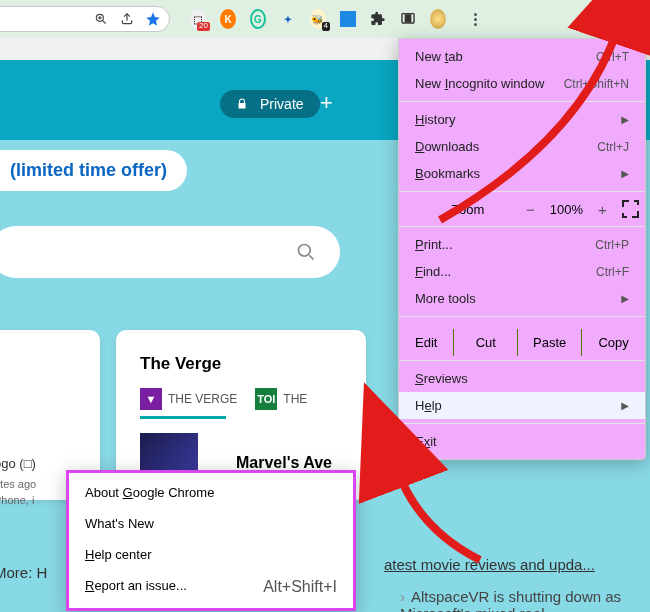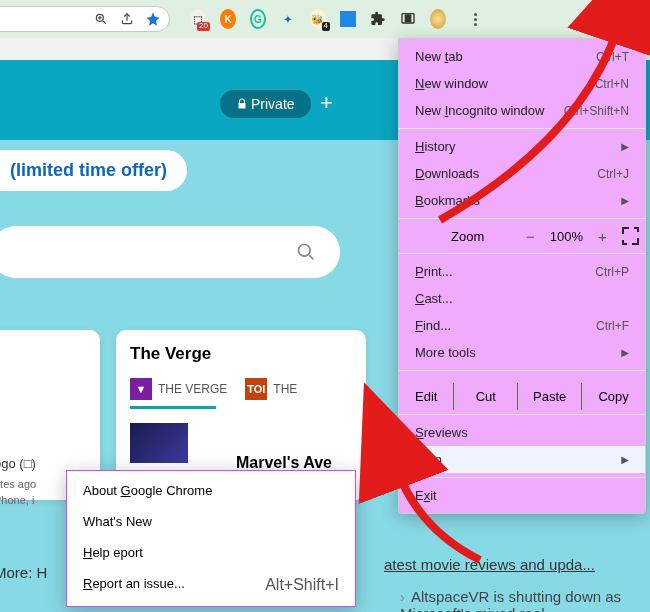--- a/index.html
+++ b/index.html
@@ -12,26 +12,26 @@
   .ticon { width:16px; height:16px; display:flex; align-items:center; justify-content:center; color:#444; position:relative; }
   .ext-row { display:flex; align-items:center; gap:14px; margin-left:20px; }
   .circ { width:20px; height:20px; border-radius:50%; display:flex; align-items:center; justify-content:center; font-size:10px; font-weight:bold; }
   .badge { position:absolute; bottom:-4px; right:-4px; background:#d33; color:#fff; font-size:8px; padding:0 2px; border-radius:2px; line-height:1.1;}
   .kebab { width:22px; height:22px; display:flex; flex-direction:column; align-items:center; justify-content:center; gap:2px; margin-left:4px; cursor:pointer;}
   .kebab span{ width:3px;height:3px;background:#555;border-radius:50%;}
 
   
   .stripe { position:absolute; left:0; top:38px; right:0; height:22px; background:#eef1ef; }
   .hdr { position:absolute; left:0; top:60px; width:100%; height:80px; background:#0aa6c2; display:flex; align-items:center; }
-  .priv { position:absolute; top:90px; left:220px; background:#067086; color:#fff; padding:6px 16px; border-radius:18px; font-size:14px; display:flex; align-items:center; gap:3px;}
+  .priv { position:absolute; top:90px; left:220px; background:#067086; color:#fff; padding:6px 16px; border-radius:18px; font-size:14px; display:flex; align-items:center; gap:12px;}
   .plus { position:absolute; top:90px; left:320px; color:#fff; font-size:22px;}
   .offer { position:absolute; top:150px; left:-10px; background:#fff; color:#0a66c2; font-weight:700; font-size:18px; padding:10px 20px; border-radius:0 22px 22px 0;}
   .srch  { position:absolute; top:226px; left:-10px; background:#fff; width:350px; height:52px; border-radius:26px; display:flex; align-items:center; justify-content:flex-end; padding-right:24px;}
 
-  .card { position:absolute; background:#fff; border-radius:10px; box-shadow:0 2px 6px rgba(0,0,0,.1); padding:14px;}
+  .card { position:absolute; background:#fff; border-radius:10px; box-shadow:0 2px 6px rgba(0,0,0,.1); padding:24px;}
   .card1 { top:330px; left:-60px; width:160px; height:170px; }
   .card2 { top:330px; left:116px; width:250px; height:170px;}
   .card-title { font-weight:700; font-size:17px; margin-bottom:14px;}
   .src { display:flex; align-items:center; gap:6px; font-size:12px; color:#555;}
   .srcbox { width:22px;height:22px;display:flex;align-items:center;justify-content:center;color:#fff;font-size:11px;font-weight:bold;}
   .underline { width:86px; height:3px; background:#0aa; margin-top:6px;}
   .thumb { width:58px; height:40px; background:linear-gradient(135deg,#1b1b4b,#3a3aa0); margin-top:14px; display:inline-block;}
   .headline { position:absolute; top:454px; left:224px; font-weight:700; font-size:16px;margin-left:12px;}
 
   .lowtxt { position:absolute; left:-6px; font-size:13px; color:#333; }
@@ -57,21 +57,21 @@
   .fs::after{bottom:0;right:0;border-left:none;border-top:none;}
   .fs i{position:absolute;width:5px;height:5px;border:2px solid #222;}
   .fs i.tr{top:0;right:0;border-left:none;border-bottom:none;}
   .fs i.bl{bottom:0;left:0;border-right:none;border-top:none;}
   .editrow{ display:flex; align-items:center; font-size:13px;margin-top:12px;}
   .editrow .elab{ padding:6px 16px;}
   .editrow .ebtn{ flex:1; text-align:center; padding:6px 0; border-left:1px solid #4d7c0f; cursor:pointer;}
   .highlight{ background:#eef3ff;}
 
   
-  .submenu{ position:absolute; top:470px; left:66px; width:290px; background:#fff; border:1px solid #d946ef; box-shadow:0 4px 18px rgba(0,0,0,.25); padding:4px 0;}
+  .submenu{ position:absolute; top:470px; left:66px; width:290px; background:#fff; border:3px solid #d946ef; box-shadow:0 4px 18px rgba(0,0,0,.25); padding:4px 0;}
   .smi{ display:flex; justify-content:space-between; padding:8px 16px; font-size:13px; cursor:pointer;}
 
   
   .arrow{ position:absolute; pointer-events:none; }
   .arrow svg{ overflow:visible;}
 </style>
 </head>
 <body>
 
 <div class="toolbar">
@@ -160,44 +160,40 @@
 
 <div class="card card1"></div>
 <div class="card card2">
   <div class="card-title">The Verge</div>
   <div style="display:flex;gap:18px;align-items:center;">
     <div class="src">
       <span class="srcbox" style="background:#7b1fa2;">▼</span>
       <span>THE VERGE</span>
     </div>
     <div class="src">
-      <span class="srcbox" style="background:#c2410c;">TOI</span>
+      <span class="srcbox" style="background:#15803d;">TOI</span>
       <span>THE</span>
     </div>
   </div>
   <div class="underline"></div>
   <span class="thumb"></span>
 </div>
 <div class="headline">Marvel's Ave</div>
 
 <div class="lowtxt a">ogo (□)</div>
 <div class="lowtxt b">utes ago</div>
 <div class="lowtxt c">Phone, i</div>
 <div class="lowtxt d">More: H</div>
 <div class="lowtxt e">atest movie reviews and upda...</div>
 <div class="lowtxt f"><span class="chev">›</span><span>AltspaceVR is shutting down as Microsoft's mixed real</span></div>
 
 <div class="menu">
   <div class="mi">
       <span class="lab"><span>New </span><span class="u">t</span><span>ab</span></span>
       <span class="sc">Ctrl+T</span>
-    </div>
-  <div class="mi">
-      <span class="lab"><span class="u">N</span><span>ew window</span></span>
-      <span class="sc">Ctrl+N</span>
     </div>
   <div class="mi">
       <span class="lab"><span>New </span><span class="u">I</span><span>ncognito window</span></span>
       <span class="sc">Ctrl+Shift+N</span>
     </div>
   <div class="sep"></div>
   <div class="mi">
       <span class="lab"><span class="u">H</span><span>istory</span></span>
       <span class="arr">▶</span>
     </div>
@@ -219,23 +215,20 @@
         <i class="tr"></i>
         <i class="bl"></i>
       </span>
   </div>
   <div class="sep"></div>
   <div class="mi">
       <span class="lab"><span class="u">P</span><span>rint...</span></span>
       <span class="sc">Ctrl+P</span>
     </div>
   <div class="mi">
-      <span class="lab"><span class="u">C</span><span>ast...</span></span>
-    </div>
-  <div class="mi">
       <span class="lab"><span class="u">F</span><span>ind...</span></span>
       <span class="sc">Ctrl+F</span>
     </div>
   <div class="mi">
       <span class="lab">More tools</span>
       <span class="arr">▶</span>
     </div>
   <div class="sep"></div>
   <div class="editrow">
     <span class="elab">Edit</span>
@@ -258,21 +251,21 @@
 </div>
 
 <div class="submenu">
   <div class="smi">
       <span><span>About </span><span class="u">G</span><span>oogle Chrome</span></span>
     </div>
   <div class="smi">
       <span>What's New</span>
     </div>
   <div class="smi">
-      <span><span class="u">H</span><span>elp eport</span></span>
+      <span><span class="u">H</span><span>elp center</span></span>
     </div>
   <div class="smi">
       <span><span class="u">R</span><span>eport an issue...</span></span>
       <span class="sc" style="color:#555;font-size:16px;">Alt+Shift+I</span>
     </div>
 </div>
 
 <div class="arrow" style="top:10px; left:430px;">
   <svg width="210" height="220">
       <defs>

